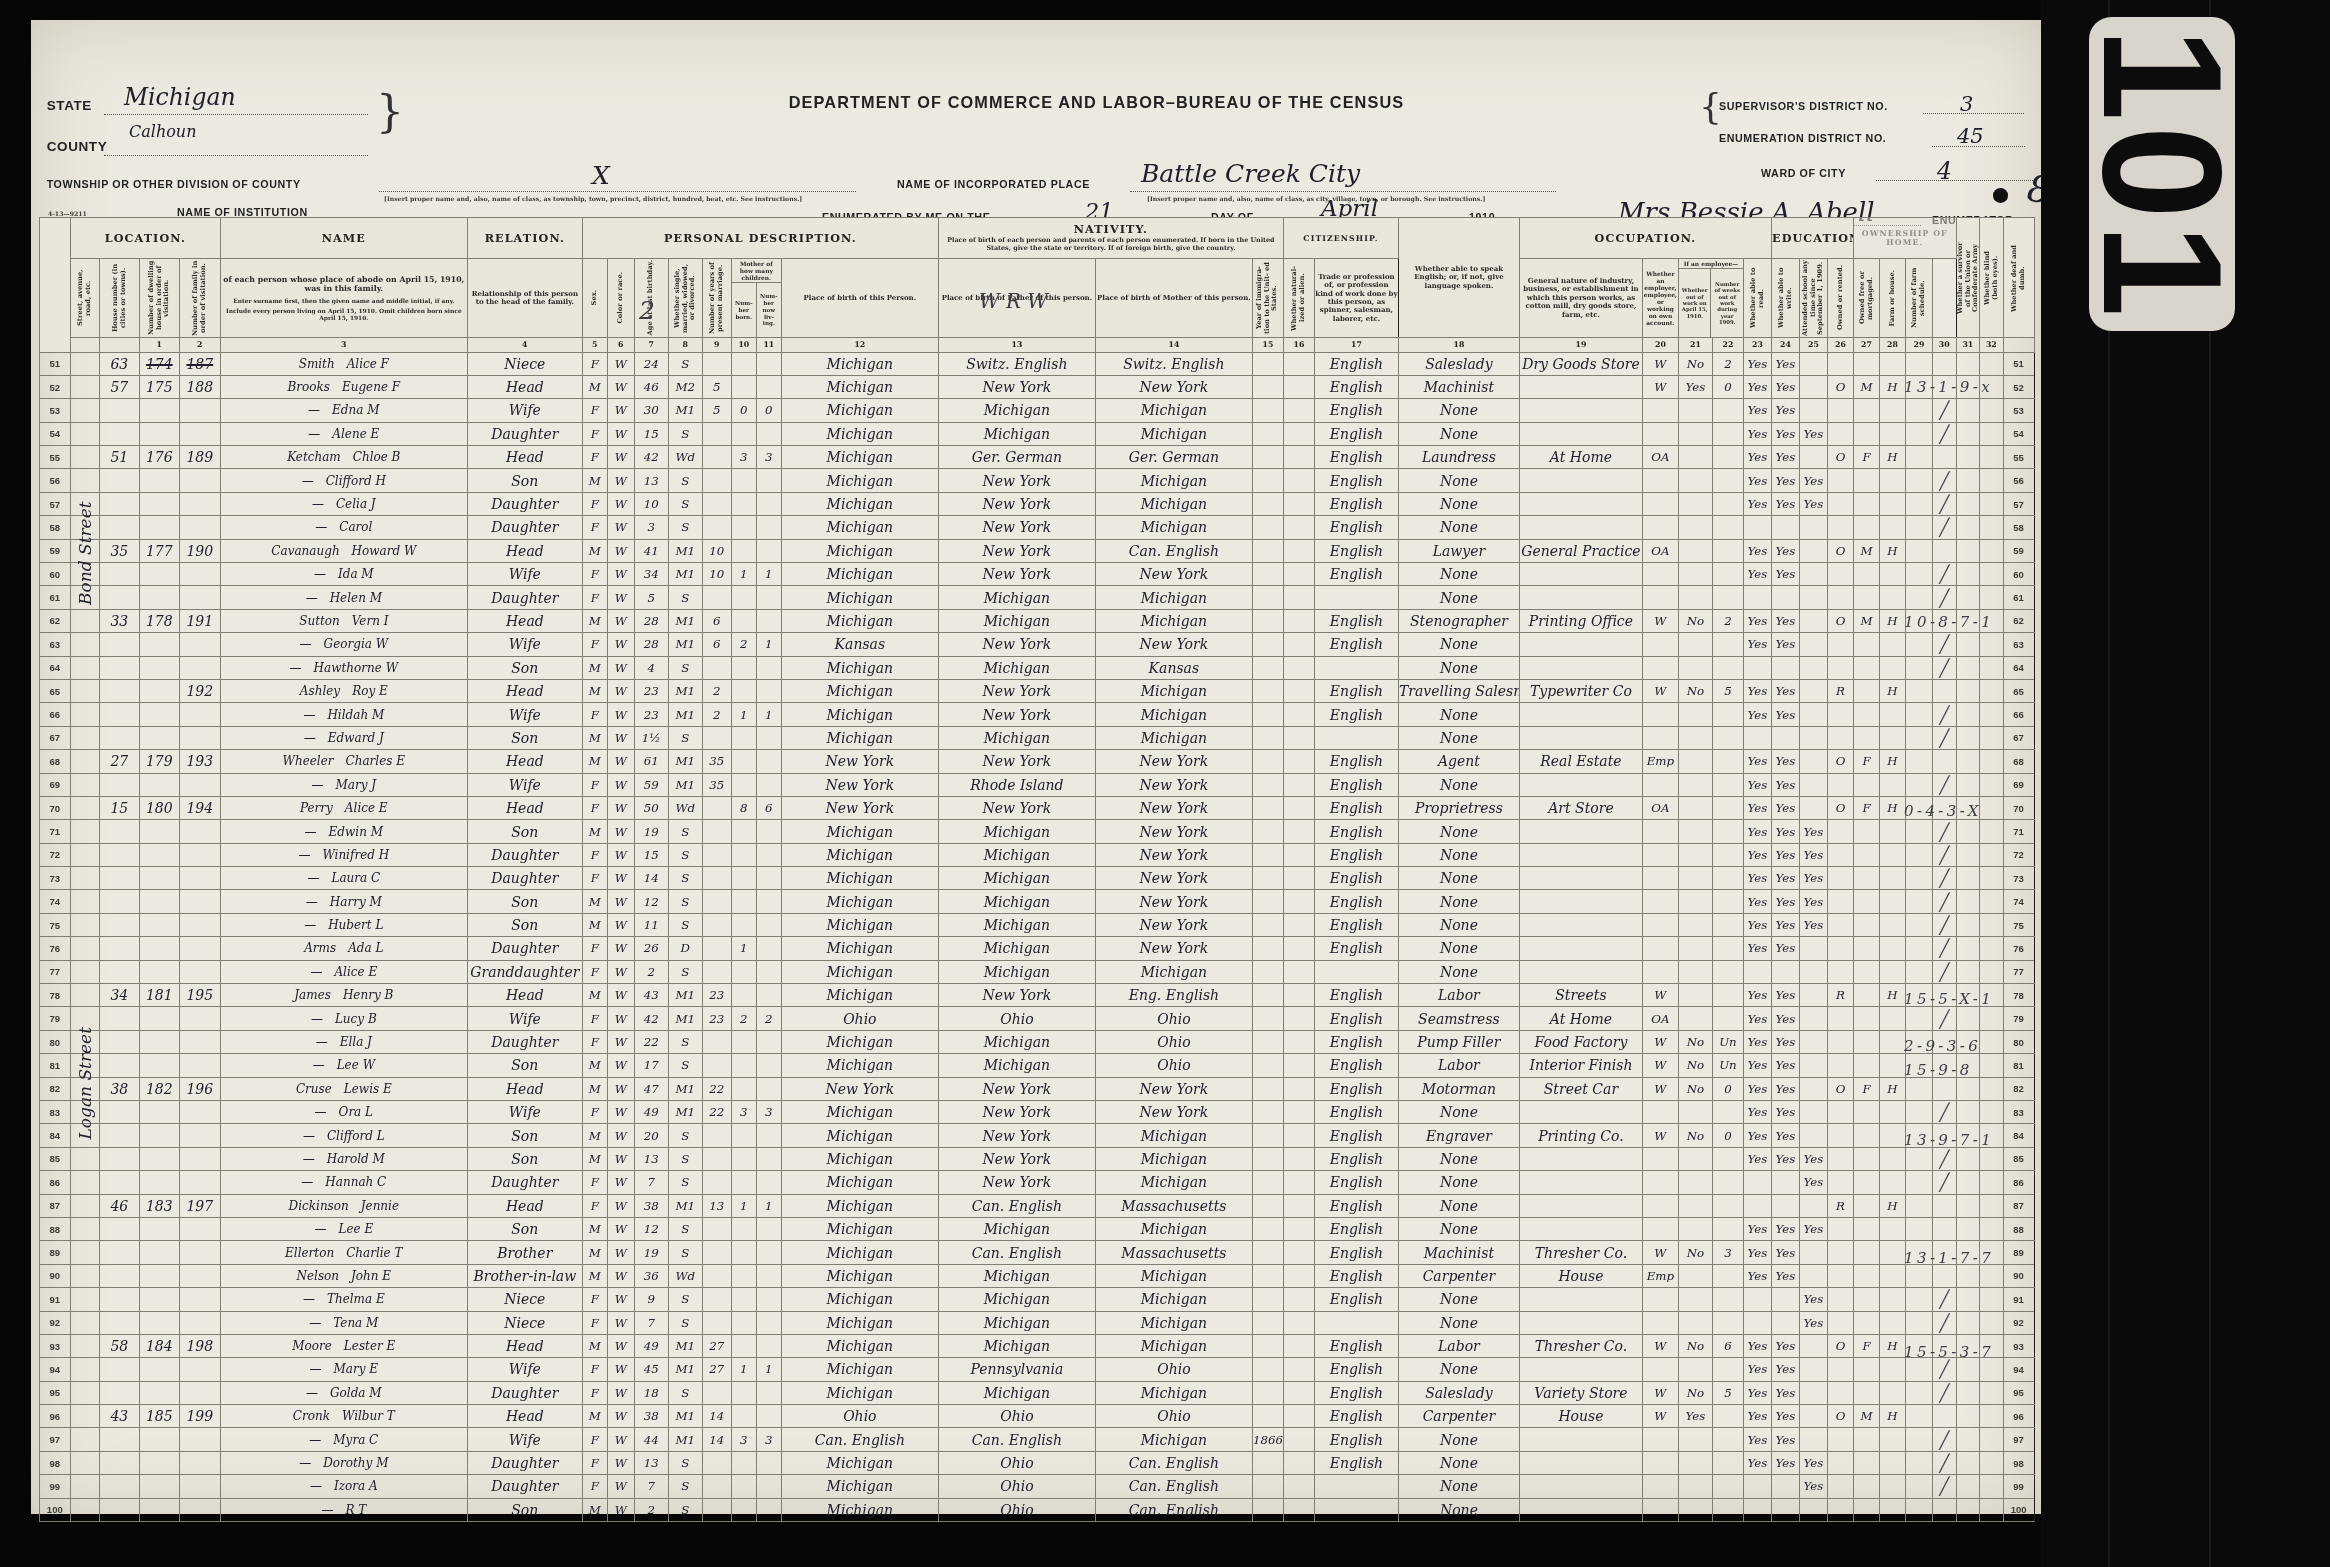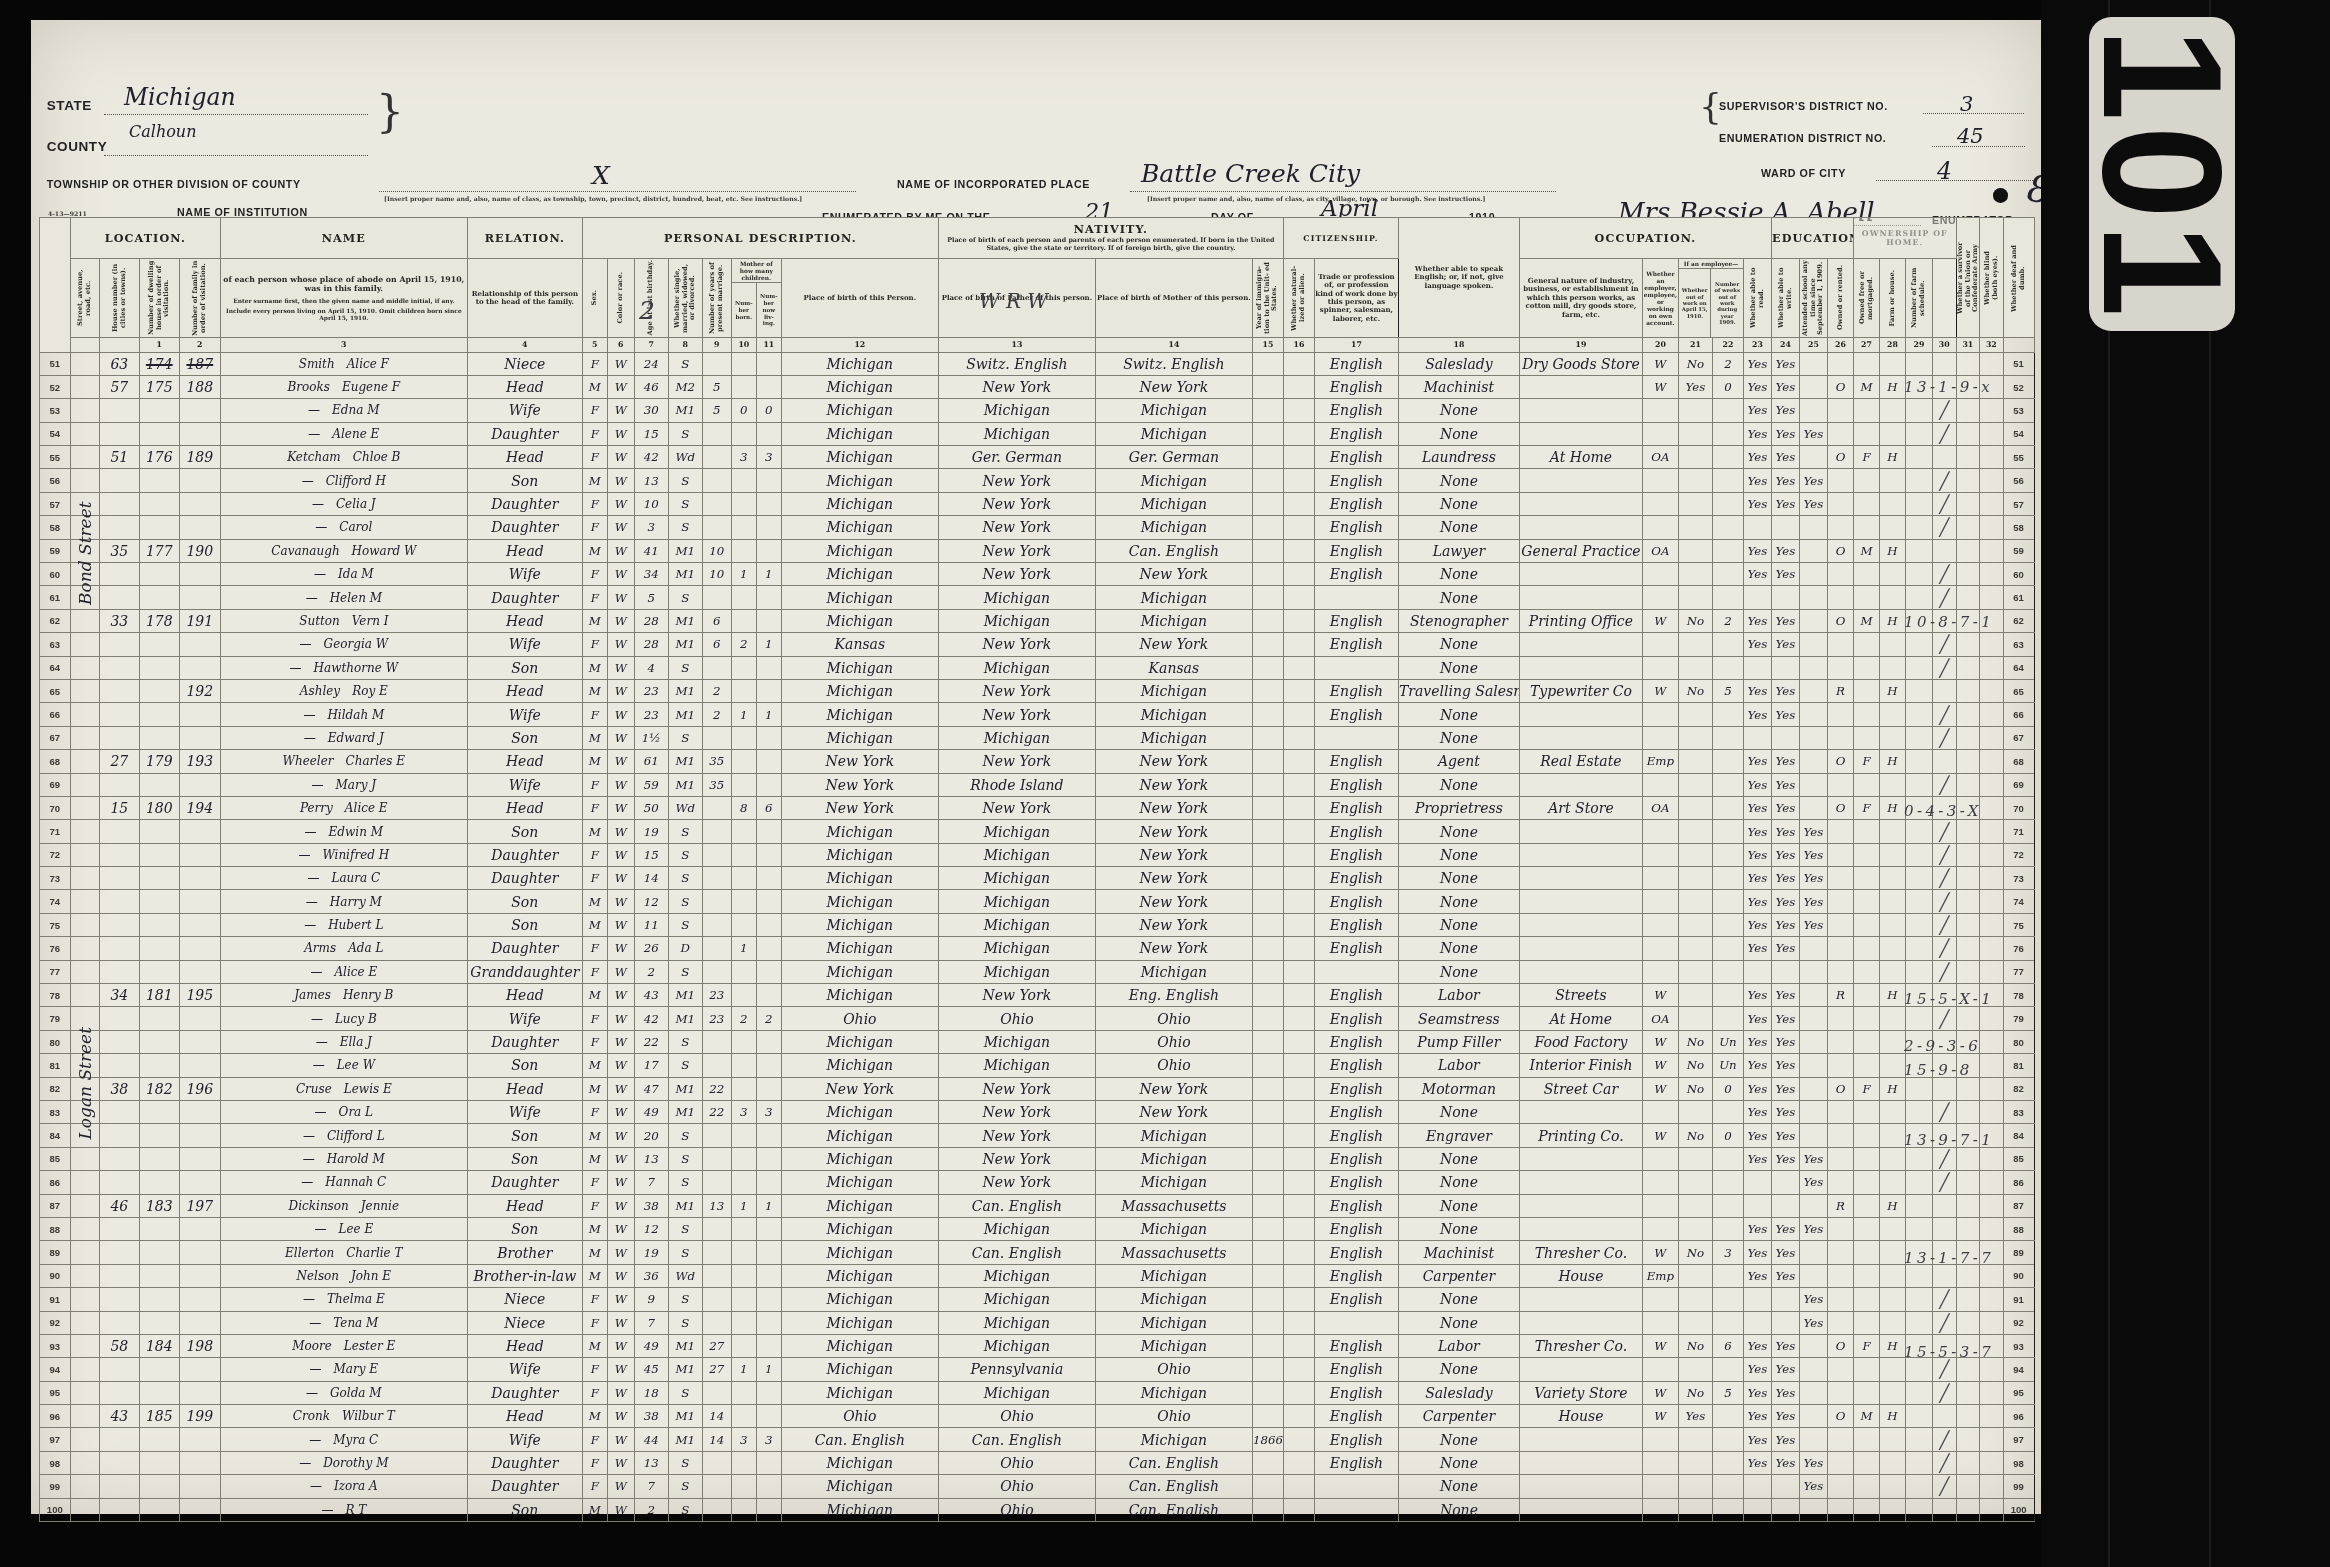--- a/index.html
+++ b/index.html
@@ -73,20 +73,21 @@
   <div id="paper">
 
     <div class="abs cap fld-lbl" style="left:15.7px;top:78px;">State</div>
     <div class="abs dotline" style="left:73px;top:94px;width:264px;"></div>
     <div class="abs hw" style="left:93px;top:63px;font-size:23.5px;">Michigan</div>
     <div class="abs cap fld-lbl" style="left:15.7px;top:119px;">County</div>
     <div class="abs dotline" style="left:73px;top:135px;width:264px;"></div>
     <div class="abs hw" style="left:98px;top:102px;font-size:16px;">Calhoun</div>
     <div class="abs brace" style="left:345px;top:66px;">}</div>
 
+    <div class="abs cap dept" style="left:561px;top:73px;width:1009px;text-align:center;">DEPARTMENT OF COMMERCE AND LABOR–BUREAU OF THE CENSUS</div>
 
     <div class="abs cap fld-lbl-sm" style="left:15.7px;top:158px;">Township or other division of county</div>
     <div class="abs dotline" style="left:348px;top:171px;width:477px;"></div>
     <div class="abs hw" style="left:561px;top:141px;font-size:25px;">X</div>
     <div class="abs note" style="left:353px;top:175px;width:505px;">[Insert proper name and, also, name of class, as township, town, precinct, district, hundred, beat, etc.   See instructions.]</div>
 
     <div class="abs cap fld-lbl-sm" style="left:866px;top:158px;">Name of incorporated place</div>
     <div class="abs dotline" style="left:1099px;top:171px;width:426px;"></div>
     <div class="abs hw" style="left:1110px;top:139px;font-size:25px;">Battle Creek City</div>
     <div class="abs note" style="left:1116px;top:175px;width:426px;">[Insert proper name and, also, name of class, as city, village, town, or borough.   See instructions.]</div>

